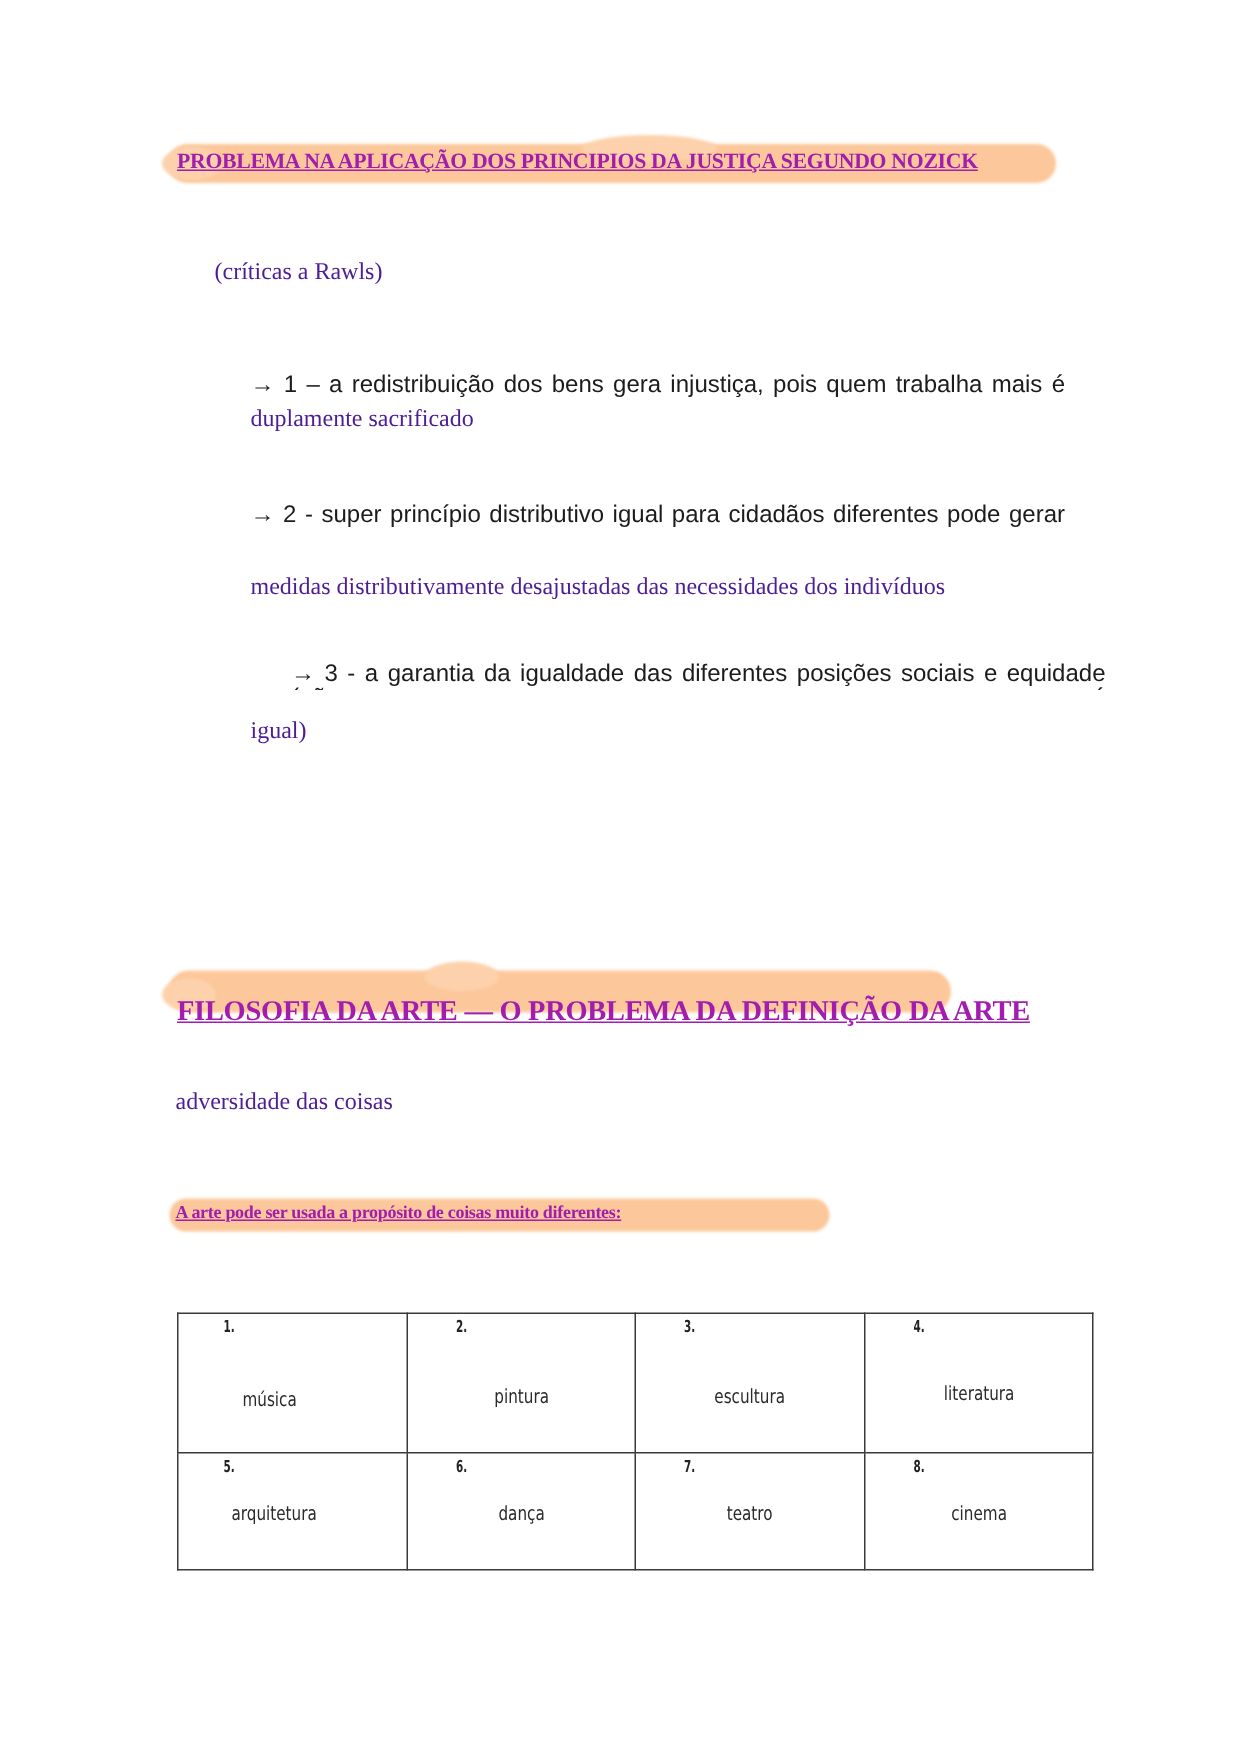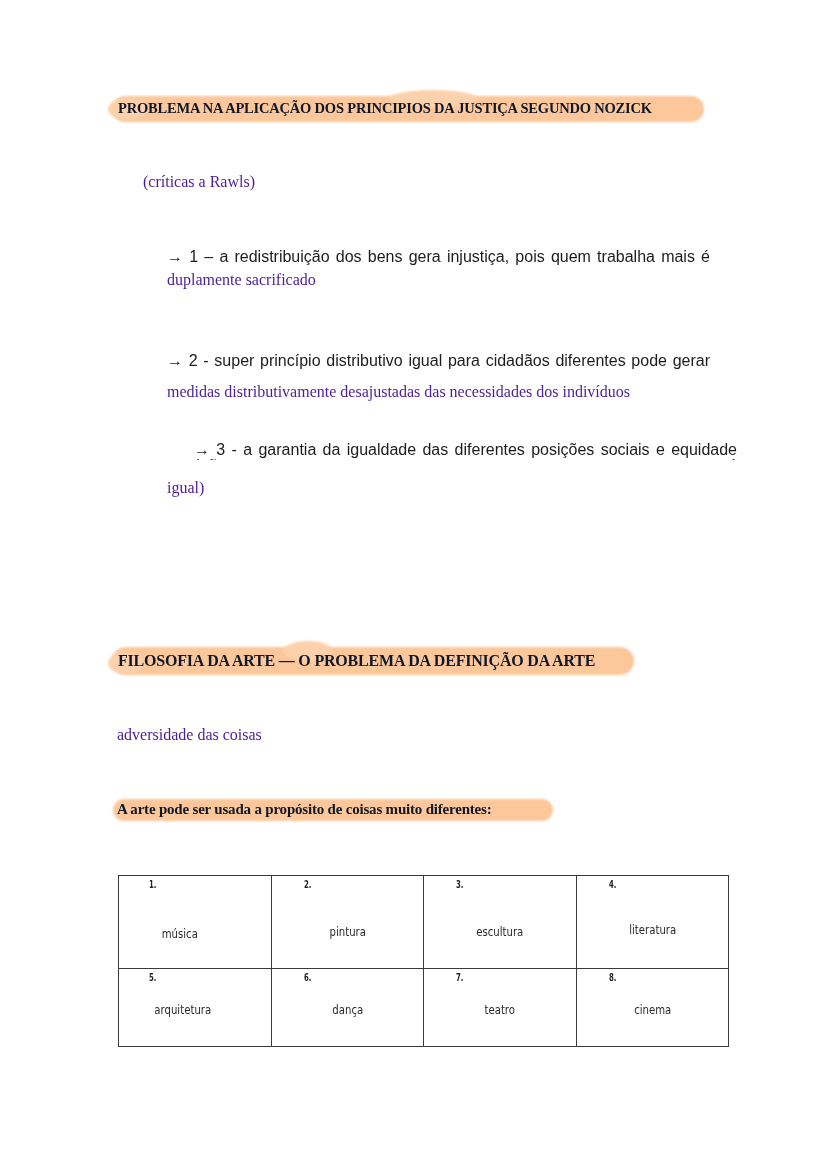--- a/index.html
+++ b/index.html
@@ -14,23 +14,24 @@
       overflow: hidden;
       font-family: "Liberation Serif", "DejaVu Serif", serif;
       color: #1a1a1a;
     }
     .abs { position: absolute; }
 
     
     .hl-heading {
       font-family: "Liberation Serif", serif;
       font-weight: bold;
-      color: #0f172a;
+      color: #a21caf;
       white-space: nowrap;
       letter-spacing: -0.2px;
+      text-decoration: underline;
     }
     .hl-blob {
       position: absolute;
       background: #fcc79a;
       border-radius: 18px;
       filter: blur(1.2px);
       z-index: 0;
     }
     .hl-blob.b2 {
       background: #fdd1ab;
@@ -108,42 +109,42 @@
   <div class="hl-text hl-heading" style="left:10px; top:12px; font-size:14.5px;">PROBLEMA NA APLICAÇÃO DOS PRINCIPIOS DA JUSTIÇA SEGUNDO NOZICK</div>
 </div>
 
 <div class="abs body-text" style="left:143px; top:174px;">(críticas a Rawls)</div>
 
 <div class="abs" style="left:167px; top:249px; width:543px;">
   <div class="justify-line">→ 1 – a redistribuição dos bens gera injustiça, pois quem trabalha mais é</div>
 </div>
 <div class="abs body-text" style="left:167px; top:272px;">duplamente sacrificado</div>
 
-<div class="abs" style="left:167px; top:353px; width:543px;">
+<div class="abs" style="left:167px; top:336px; width:543px;">
   <div class="justify-line">→ 2 - super princípio distributivo igual para cidadãos diferentes pode gerar</div>
 </div>
 <div class="abs body-text" style="left:167px; top:384px;">medidas distributivamente desajustadas das necessidades dos indivíduos</div>
 
 <div class="abs" style="left:167px; top:442px; width:543px;margin-left:27px;">
   <div class="justify-line">→ 3 - a garantia da igualdade das diferentes posições sociais e equidade (não é</div>
 </div>
 <div class="abs body-text" style="left:167px; top:480px;">igual)</div>
 
 <div class="abs" style="left:108px; top:640px; width:530px; height:42px;">
   <div class="hl-blob" style="left:4px; top:7px; width:522px; height:28px;"></div>
   <div class="hl-blob b2" style="left:175px; top:1px; width:50px; height:20px;"></div>
   <div class="hl-blob b2" style="left:0px; top:12px; width:36px; height:22px;"></div>
-  <div class="hl-text hl-heading" style="left:10px; top:12px; font-size:16px;">FILOSOFIA DA ARTE —  O PROBLEMA DA DEFINIÇÃO DA ARTE</div>
+  <div class="hl-text hl-heading" style="left:10px; top:24px; font-size:19px;">FILOSOFIA DA ARTE —  O PROBLEMA DA DEFINIÇÃO DA ARTE</div>
 </div>
 
 <div class="abs body-text" style="left:117px; top:727px;">adversidade das coisas</div>
 
 <div class="abs" style="left:113px; top:798px; width:442px; height:24px;">
   <div class="hl-blob" style="left:0px; top:1px; width:440px; height:22px; border-radius:11px;"></div>
-  <div class="hl-text hl-heading" style="left:4px; top:3px; font-size:15px;">A arte pode ser usada a propósito de coisas muito diferentes:</div>
+  <div class="hl-text hl-heading" style="left:4px; top:3px; font-size:12px;">A arte pode ser usada a propósito de coisas muito diferentes:</div>
 </div>
 
 <table class="art-table">
   <tbody>
       <tr style="height:93px;">
     <td>
       <span class="cell-num" style="left:30px;">1.</span>
       <span class="cell-label" style="top:50px; left:-30px;">música</span>
     </td>
     <td>

